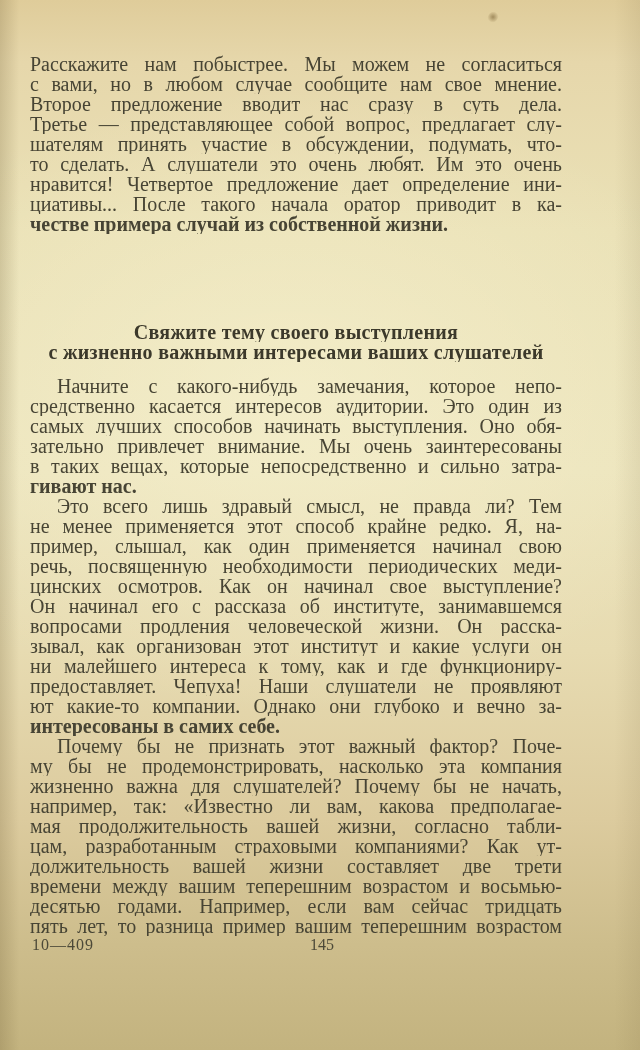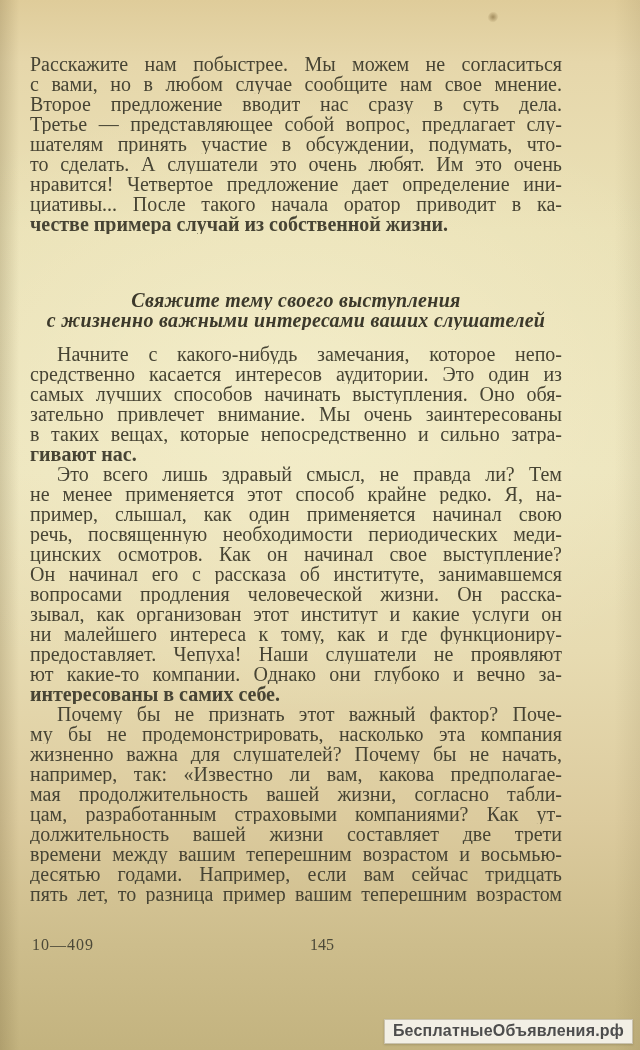--- a/index.html
+++ b/index.html
@@ -28,21 +28,21 @@
     line-height: 20px;
   }
   .line {
     height: 20px;
     overflow: hidden;
     text-align: justify;
     text-align-last: justify;
   }
   .line.indent { text-indent: 27px; }
   .line.last { text-align-last: left; font-weight: bold; }
-  .heading { margin-top: 56px; margin-bottom: 14px; font-style: italic; }
+  .heading { margin-top: 88px; margin-bottom: 14px; }
   .heading .line,
   .heading .line.last {
     text-align: center;
     text-align-last: center;
     font-weight: 700;
     color: #3c392b;
     letter-spacing: 0.3px;
   }
   .footer {
     position: absolute;
@@ -136,17 +136,14 @@
       </div>
   </div>
 
   <div class="footer">
     <span class="sig">10—409</span>
     <span class="pagenum">145</span>
   </div>
 
   <div class="stain"></div>
 
-  <div class="watermark">
-    <span>БесплатныеОбъявления.рф</span>
-  </div>
 
 </div>
 
 </body></html>

